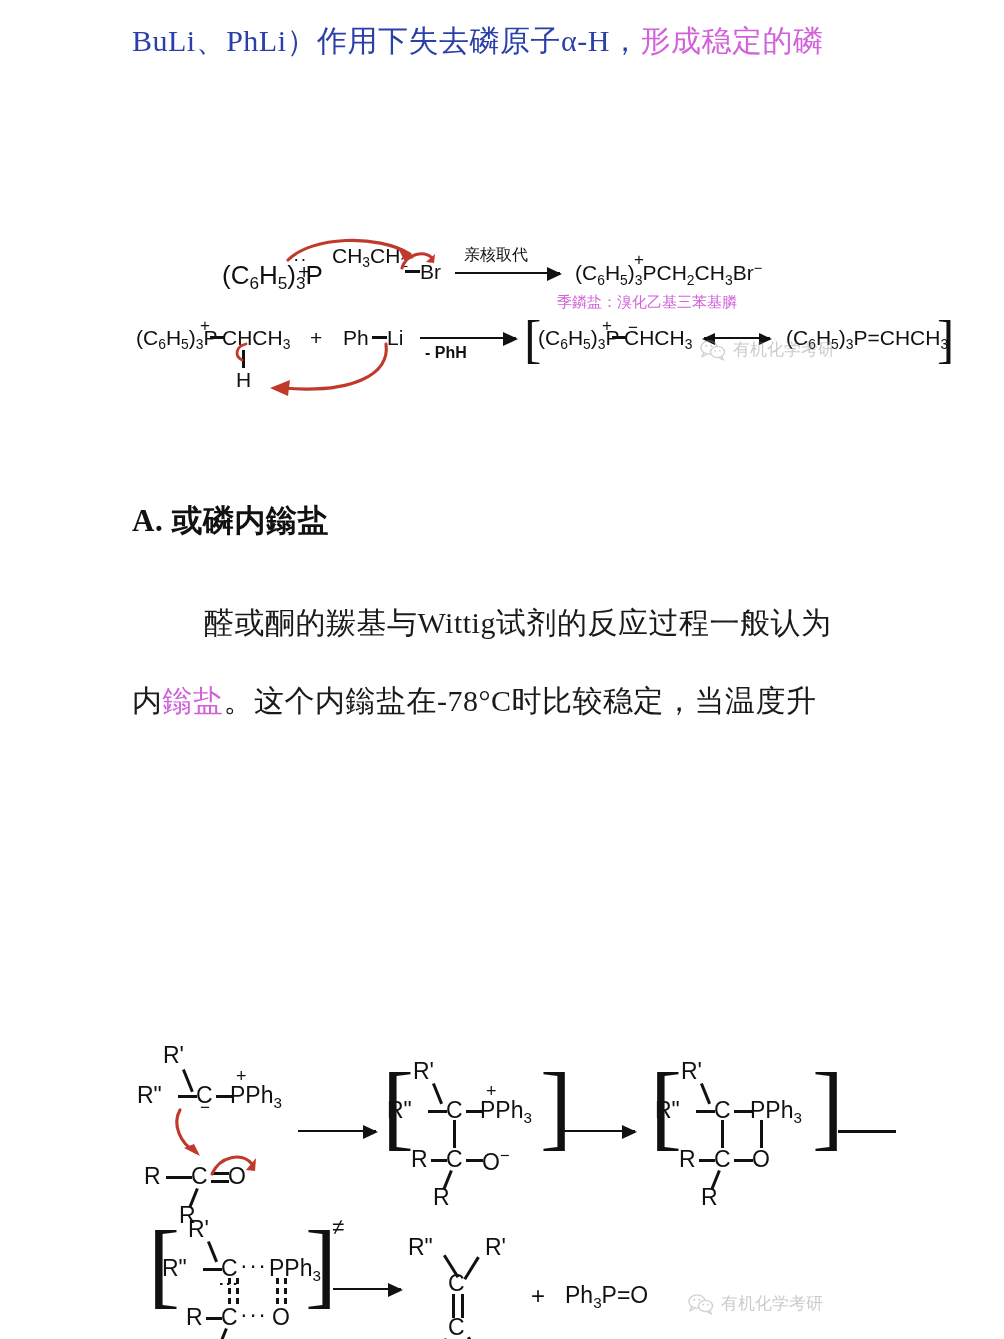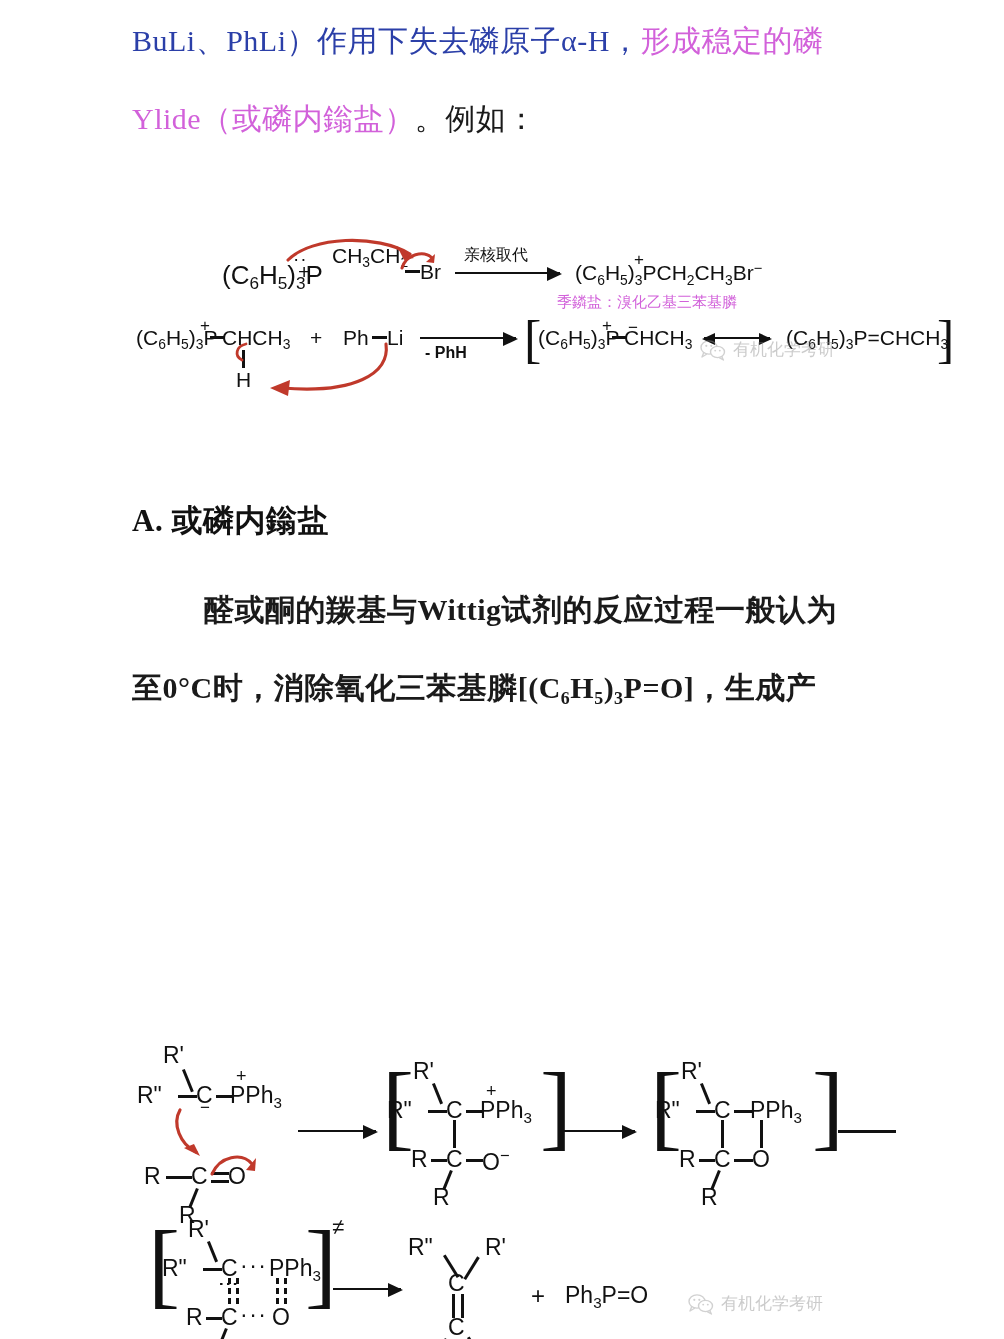--- a/index.html
+++ b/index.html
@@ -182,23 +182,20 @@
     white-space: nowrap;
   }
   .wechat-glyph { width: 26px; height: 22px; display: block; }
 </style>
 </head>
 <body>
 
 <div class="prose" style="top:2px;">
   <div class="pline">
     <span class="blue">BuLi、PhLi）作用下失去磷原子α-H，</span><span class="mag">形成稳定的磷</span>
-  </div>
-  <div class="pline">
-    <span class="mag">Ylide（或磷内鎓盐）</span><span>。例如：</span>
   </div>
 </div>
 
 <div class="scheme1">
 
   <div class="chem" style="left:293px; top:8px; font-size:19px; letter-spacing:1px;">··</div>
   <div class="chem" style="left:222px; top:20px; font-size:26px;">
     (C<sub>6</sub>H<sub>5</sub>)<sub>3</sub>P
   </div>
   <div class="chem" style="left:298px; top:20px; font-size:21px;">+</div>
@@ -284,26 +281,26 @@
       <circle cx="15.2" cy="11.6" r="0.95" fill="#9a9a9a"></circle>
       <circle cx="19.8" cy="11.6" r="0.95" fill="#9a9a9a"></circle>
     </svg>
     <span>有机化学考研</span>
   </div>
 
 </div>
 
 <div class="heading">A. 或磷内鎓盐</div>
 
-<div class="prose" style="top:571px;font-weight:bold;">
+<div class="prose" style="top:584px;">
   <div class="pline indent">
     <span>醛或酮的羰基与Wittig试剂的反应过程一般认为</span>
   </div>
   <div class="pline">
-    <span>至0°C时，消除氧化三苯基膦[(C₆H₅)₃P=O]，生成产</span>
+    <span>内</span><span class="mag">鎓盐</span><span>。这个内鎓盐在-78°C时比较稳定，当温度升</span>
   </div>
 </div>
 
 <div class="mech">
 
   <div class="atom" style="left:163px; top:12px;">R'</div>
   <div class="bond" style="left:182px; top:40px; width:3px; height:24px; transform:rotate(-22deg); transform-origin:top left;"></div>
 
   <div class="atom" style="left:137px; top:52px;">R"</div>
   <div class="bond hbond" style="left:178px; top:65px; width:19px;"></div>

